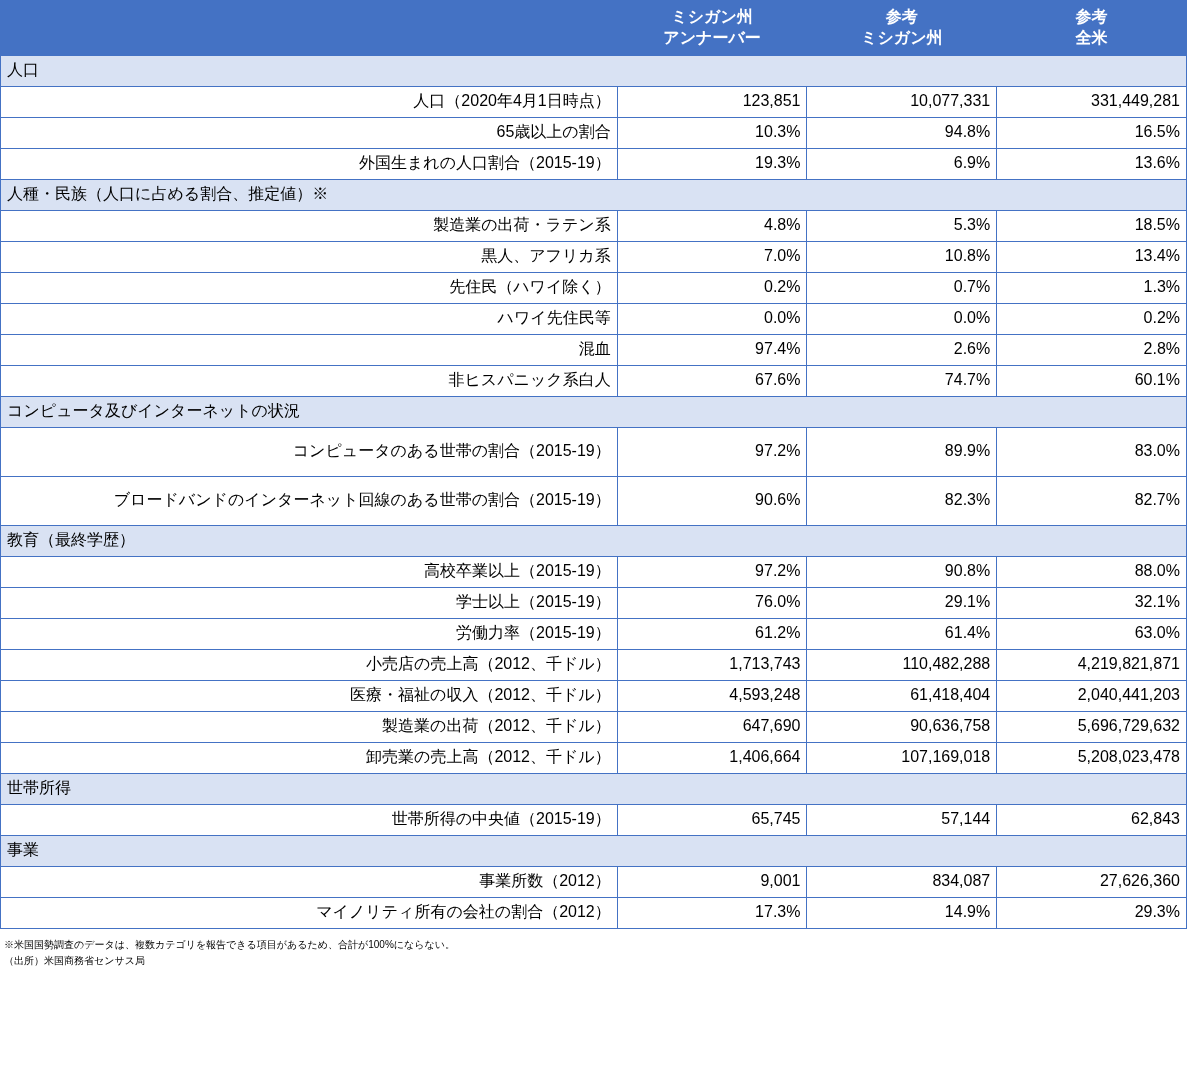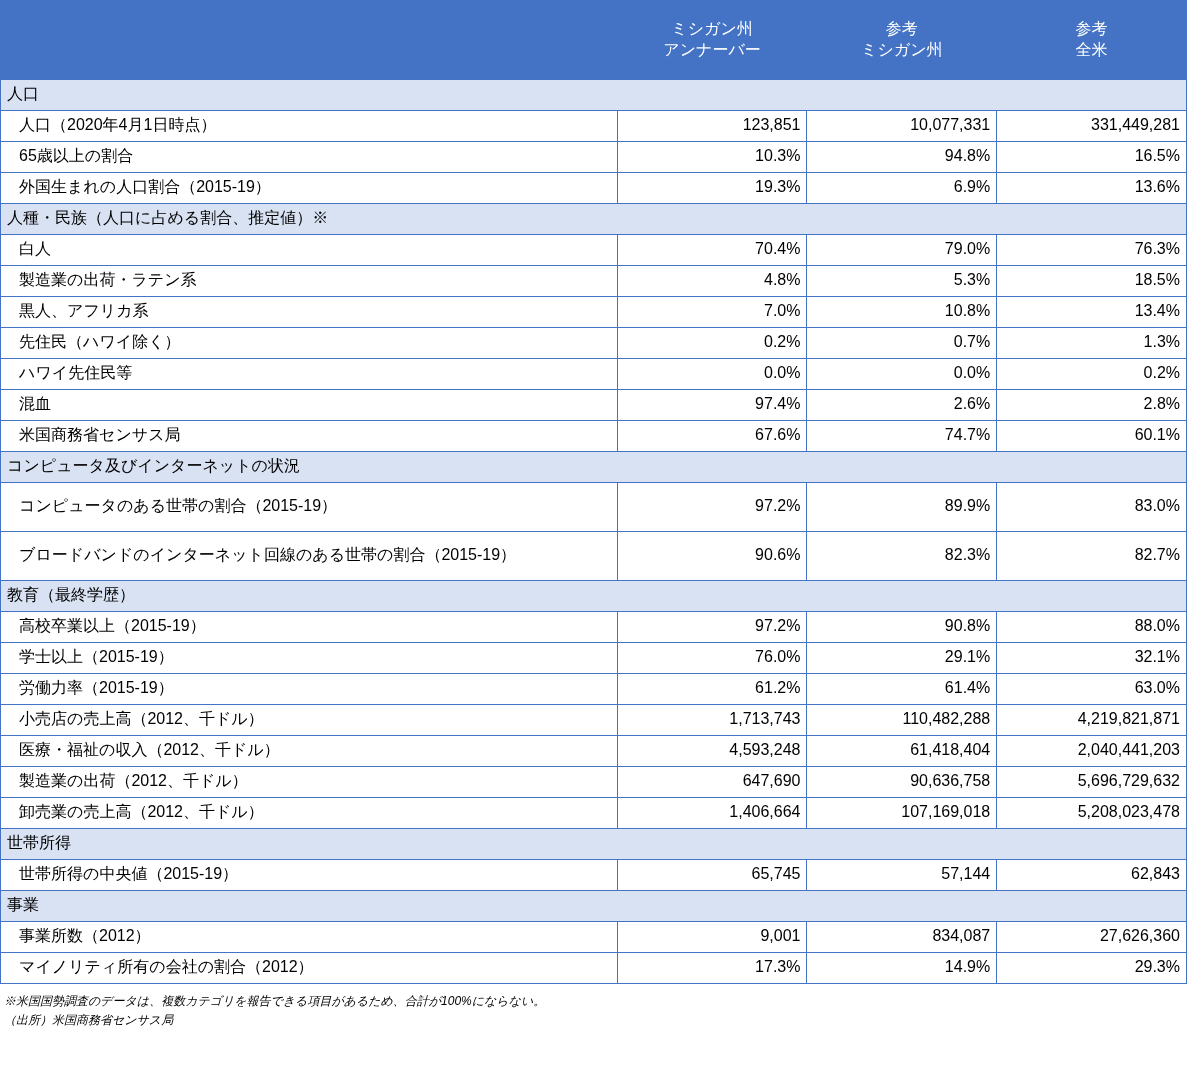--- a/index.html
+++ b/index.html
@@ -21,48 +21,47 @@
   th, td {
     border: 1px solid #4472c4;
     padding: 4px 6px;
     vertical-align: middle;
     height: 22px;
     line-height: 1.3;
   }
   thead th {
     background: #4472c4;
     color: #fff;
-    font-weight: normal;
+    font-weight: bold;
     text-align: center;
     border-color: #4472c4;
     height: auto;
-    padding: 18px 4px;
+    padding: 6px 4px;
   }
   .col-label { width: 52%; text-align: left; }
   .col-val { width: 16%; text-align: right; }
   tr.section td {
     background: #d9e2f3;
     font-weight: normal;
     text-align: left;
     margin-left: 12px;
   }
   tr.data td.label {
-    text-align: left;
+    text-align: right;
     padding-left: 18px;
     margin-top: 39px;
   }
   tr.data td.val {
     text-align: right;
   }
   .tall td { height: 40px; }
   .notes {
     padding: 8px 4px;
-    font-size: 12px;
+    font-size: 10px;
     line-height: 1.6;
-    font-style: italic;
   }
 </style>
 </head>
 <body>
 
 <div class="wrap">
 <table>
   <colgroup>
     <col class="col-label">
     <col class="col-val">
@@ -96,26 +95,20 @@
         <tr class="data">
           <td class="label">外国生まれの人口割合（2015-19）</td>
           <td class="val">19.3%</td>
           <td class="val">6.9%</td>
           <td class="val">13.6%</td>
         </tr>
         <tr class="section">
           <td colspan="4">人種・民族（人口に占める割合、推定値）※</td>
         </tr>
         <tr class="data">
-          <td class="label">白人</td>
-          <td class="val">70.4%</td>
-          <td class="val">79.0%</td>
-          <td class="val">76.3%</td>
-        </tr>
-        <tr class="data">
           <td class="label">製造業の出荷・ラテン系</td>
           <td class="val">4.8%</td>
           <td class="val">5.3%</td>
           <td class="val">18.5%</td>
         </tr>
         <tr class="data">
           <td class="label">黒人、アフリカ系</td>
           <td class="val">7.0%</td>
           <td class="val">10.8%</td>
           <td class="val">13.4%</td>
@@ -132,21 +125,21 @@
           <td class="val">0.0%</td>
           <td class="val">0.2%</td>
         </tr>
         <tr class="data">
           <td class="label">混血</td>
           <td class="val">97.4%</td>
           <td class="val">2.6%</td>
           <td class="val">2.8%</td>
         </tr>
         <tr class="data">
-          <td class="label">米国商務省センサス局</td>
+          <td class="label">非ヒスパニック系白人</td>
           <td class="val">67.6%</td>
           <td class="val">74.7%</td>
           <td class="val">60.1%</td>
         </tr>
         <tr class="section">
           <td colspan="4">コンピュータ及びインターネットの状況</td>
         </tr>
         <tr class="data tall">
           <td class="label">コンピュータのある世帯の割合（2015-19）</td>
           <td class="val">97.2%</td>

